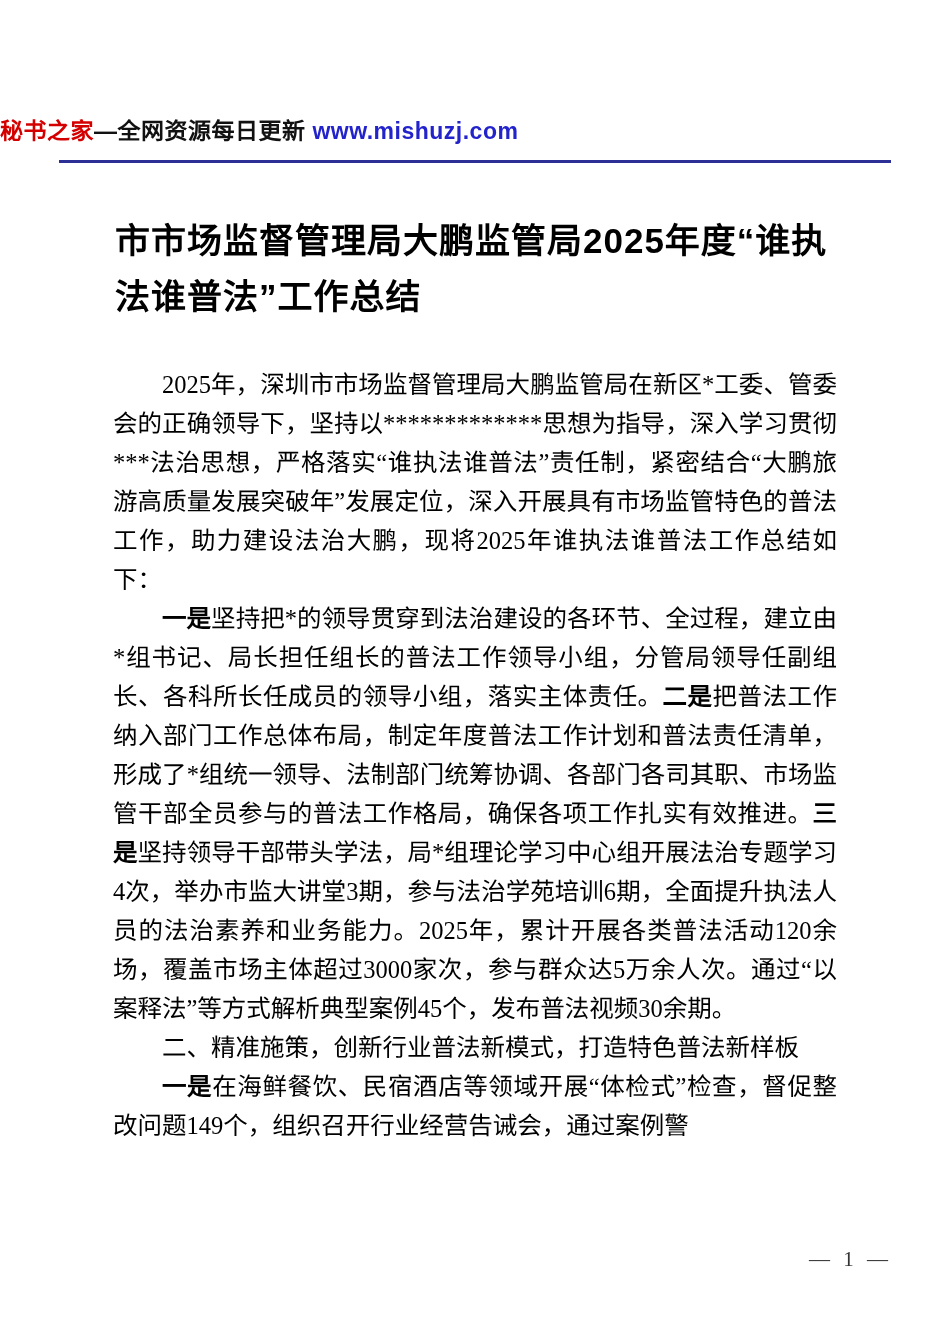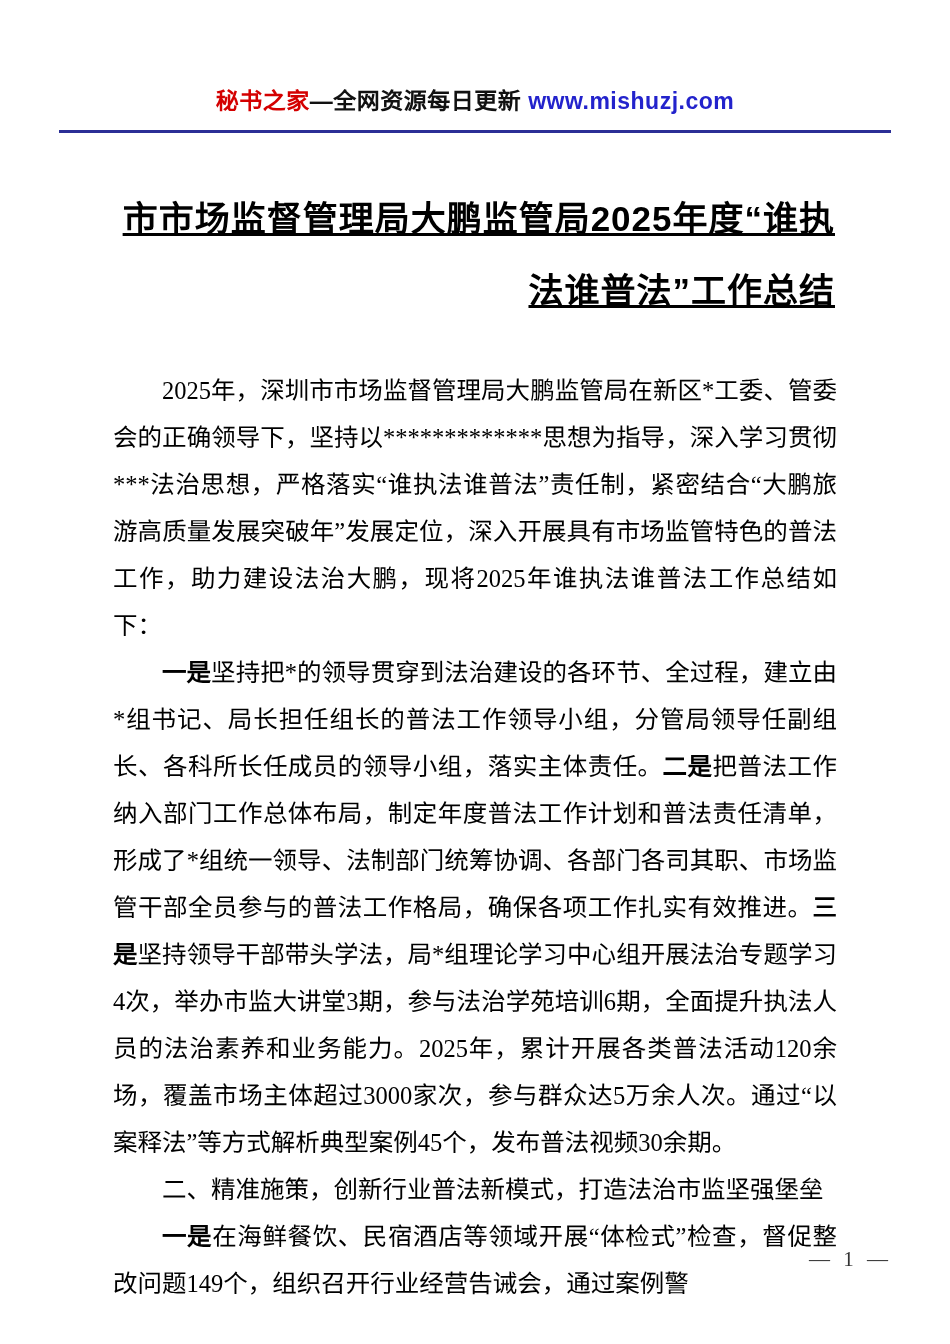--- a/index.html
+++ b/index.html
@@ -8,21 +8,21 @@
     position: relative;
     width: 950px;
     height: 1344px;
     margin: 0 auto;
     background: #ffffff;
     overflow: hidden;
     font-family: "Liberation Serif", "DejaVu Serif", serif;
     color: #000000;
   }
   
-  .doc-header { padding-top: 82px; text-align: center; }
+  .doc-header { padding-top: 112px; }
   .header-line {
     font-family: "Liberation Sans", "DejaVu Sans", sans-serif;
     font-weight: 700;
     font-size: 23px;
     letter-spacing: 0.5px;
     white-space: nowrap;
   }
   .brand   { color: var(--brand-red, #d40000); }
   .tagline { color: #111111; }
   .site-url{ color: var(--link-blue, #2323cc); }
@@ -32,29 +32,28 @@
     height: 3px;
     background: var(--rule-blue, #2b2f96);
   }
   
   .doc-body { padding: 0 113px; }
   .doc-title {
     margin: 50px 2px 40px 2px;
     font-family: "Liberation Sans", "DejaVu Sans", sans-serif;
     font-weight: 700;
     font-size: 35px;
-    line-height: 72px;
-    text-align: right;
+    line-height: 56px;
+    text-align: left;
     letter-spacing: 1px;
     color: #000000;
-    text-decoration: underline;
   }
   .para {
     font-size: 24.5px;
-    line-height: 47px;
+    line-height: 39px;
     text-align: justify;
     text-indent: 2em;
     color: #000000;
   }
   .para span { white-space: pre-wrap; }
   .bold { font-weight: 700; margin-top: 44px; }
   
   .doc-footer {
     position: absolute;
     right: 58px;
@@ -76,21 +75,21 @@
 
   <main class="doc-body">
 
     <h1 class="doc-title">市市场监督管理局大鹏监管局2025年度“谁执法谁普法”工作总结</h1>
 
     <p class="para"><span>2025年，深圳市市场监督管理局大鹏监管局在新区*工委、管委会的正确领导下，坚持以*************思想为指导，深入学习贯彻***法治思想，严格落实“谁执法谁普法”责任制，紧密结合“大鹏旅游高质量发展突破年”发展定位，深入开展具有市场监管特色的普法工作，助力建设法治大鹏，现将2025年谁执法谁普法工作总结如下：</span></p>
 
 
     <p class="para"><span class="bold">一是</span><span>坚持把*的领导贯穿到法治建设的各环节、全过程，建立由*组书记、局长担任组长的普法工作领导小组，分管局领导任副组长、各科所长任成员的领导小组，落实主体责任。</span><span class="bold">二是</span><span>把普法工作纳入部门工作总体布局，制定年度普法工作计划和普法责任清单，形成了*组统一领导、法制部门统筹协调、各部门各司其职、市场监管干部全员参与的普法工作格局，确保各项工作扎实有效推进。</span><span class="bold">三是</span><span>坚持领导干部带头学法，局*组理论学习中心组开展法治专题学习4次，举办市监大讲堂3期，参与法治学苑培训6期，全面提升执法人员的法治素养和业务能力。2025年，累计开展各类普法活动120余场，覆盖市场主体超过3000家次，参与群众达5万余人次。通过“以案释法”等方式解析典型案例45个，发布普法视频30余期。</span></p>
 
-    <p class="para"><span>二、精准施策，创新行业普法新模式，打造法治市监坚强堡垒</span></p>
+    <p class="para"><span>二、精准施策，创新行业普法新模式，打造特色普法新样板</span></p>
 
     <p class="para"><span class="bold">一是</span><span>在海鲜餐饮、民宿酒店等领域开展“体检式”检查，督促整改问题149个，组织召开行业经营告诫会，通过案例警</span></p>
 
   </main>
 
   <footer class="doc-footer">
     <span class="page-number">— 1 —</span>
   </footer>
 
 </div>

